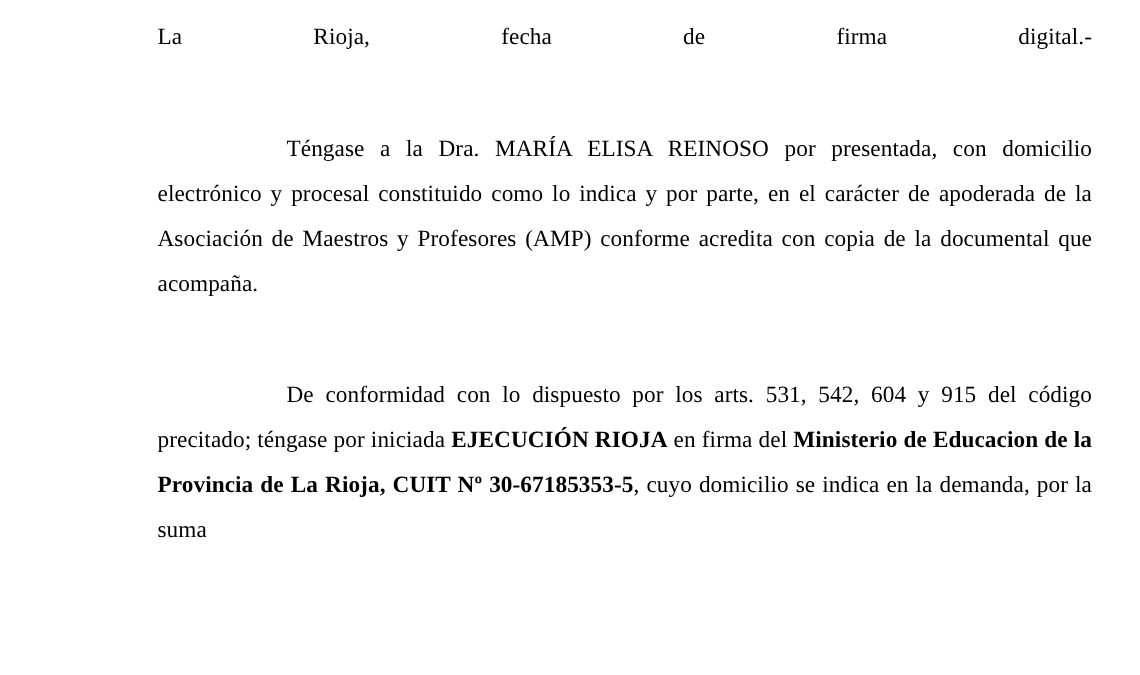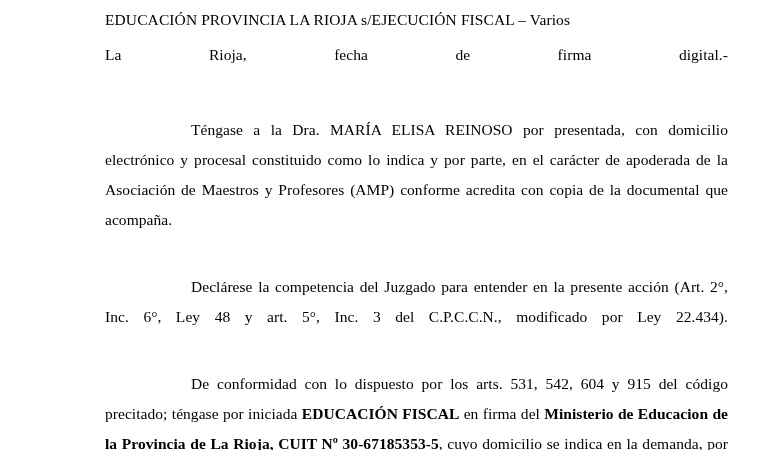--- a/index.html
+++ b/index.html
@@ -55,29 +55,27 @@
     content: "";
     display: inline-block;
     width: 100%;
   }
 </style>
 </head>
 <body>
 
 <div class="page">
 
-  <div class="doc-title">EDUCACIÓN PROVINCIA LA RIOJA s/EJECUCIÓN FISCAL – Varios</div>
 
   <div class="para no-indent">La Rioja, fecha de firma digital.-</div>
 
   <div class="gap"></div>
 
   <div class="para indent"><span>Téngase a la Dra. MARÍA ELISA REINOSO por presentada, con domicilio electrónico y procesal constituido como lo indica y por parte, en el carácter de apoderada de la Asociación de Maestros y Profesores (AMP) conforme acredita con copia de la documental que acompaña.</span></div>
 
   <div class="gap"></div>
 
-  <div class="para indent"><span>Declárese la competencia del Juzgado para entender en la presente acción (Art. 2°, Inc. 6°, Ley 48 y art. 5°, Inc. 3 del C.P.C.C.N., modificado por Ley 22.434).</span></div>
 
   <div class="gap"></div>
 
-  <div class="para indent"><span>De conformidad con lo dispuesto por los arts. 531, 542, 604 y 915 del código precitado; téngase por iniciada </span><b>EDUCACIÓN FISCAL</b><span> en firma del </span><b>Ministerio de Educacion de la Provincia de La Rioja, CUIT Nº 30-67185353-5</b><span>, cuyo domicilio se indica en la demanda, por la suma </span></div>
+  <div class="para indent"><span>De conformidad con lo dispuesto por los arts. 531, 542, 604 y 915 del código precitado; téngase por iniciada </span><b>EJECUCIÓN RIOJA</b><span> en firma del </span><b>Ministerio de Educacion de la Provincia de La Rioja, CUIT Nº 30-67185353-5</b><span>, cuyo domicilio se indica en la demanda, por la suma </span></div>
 
 </div>
 
 </body></html>

